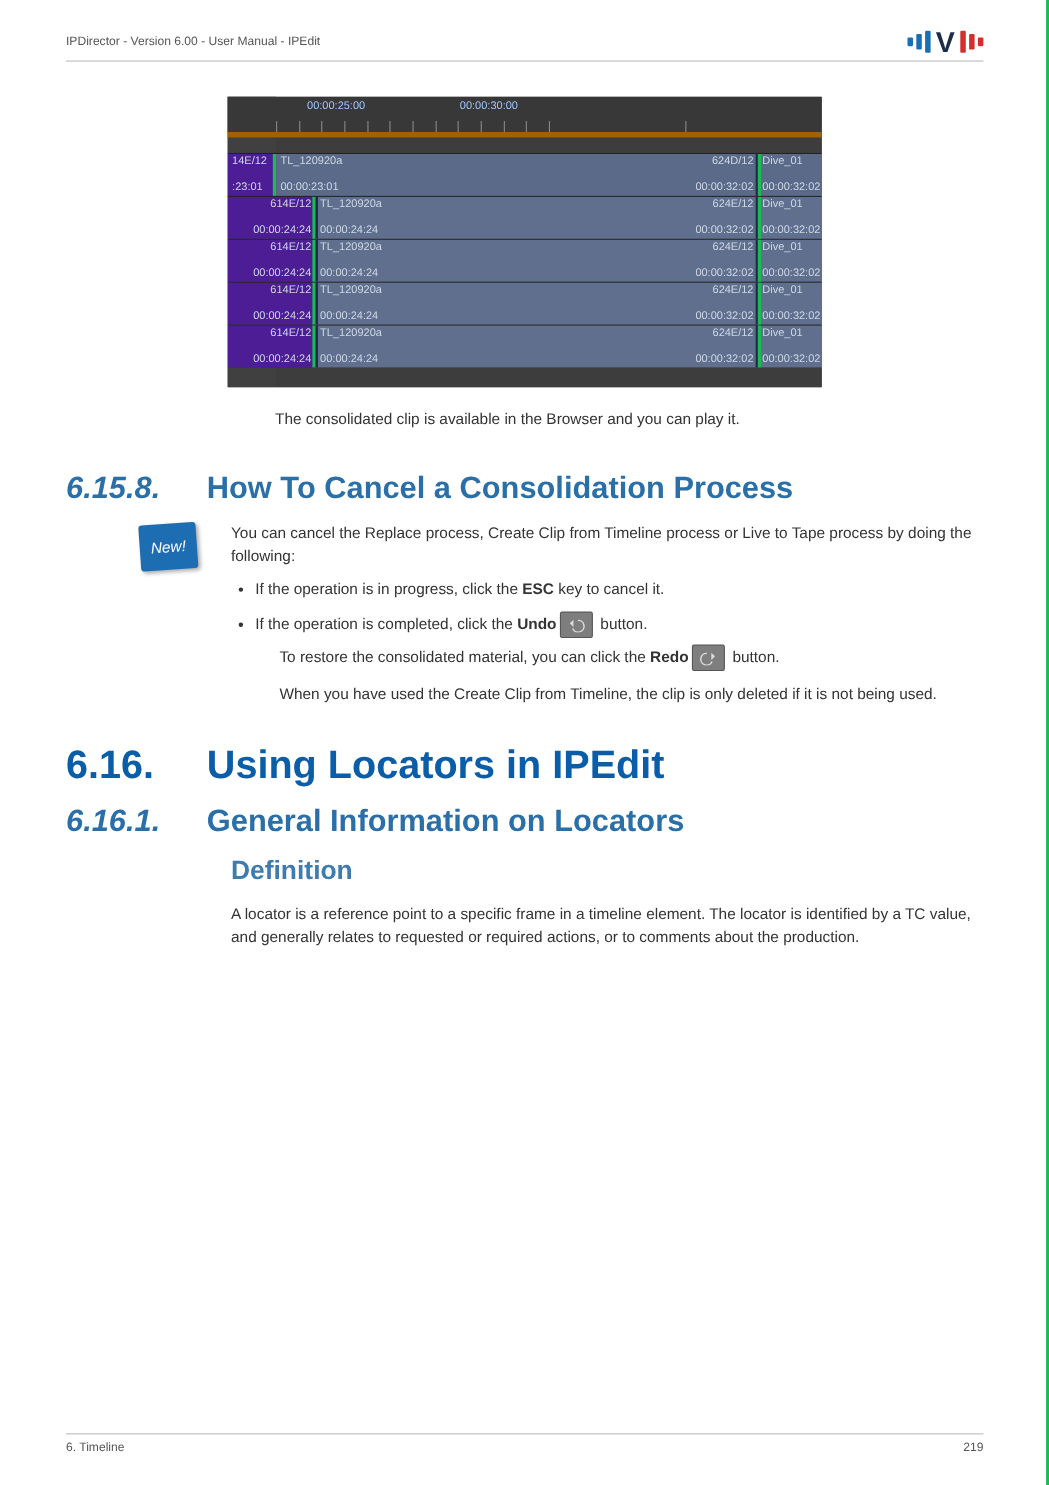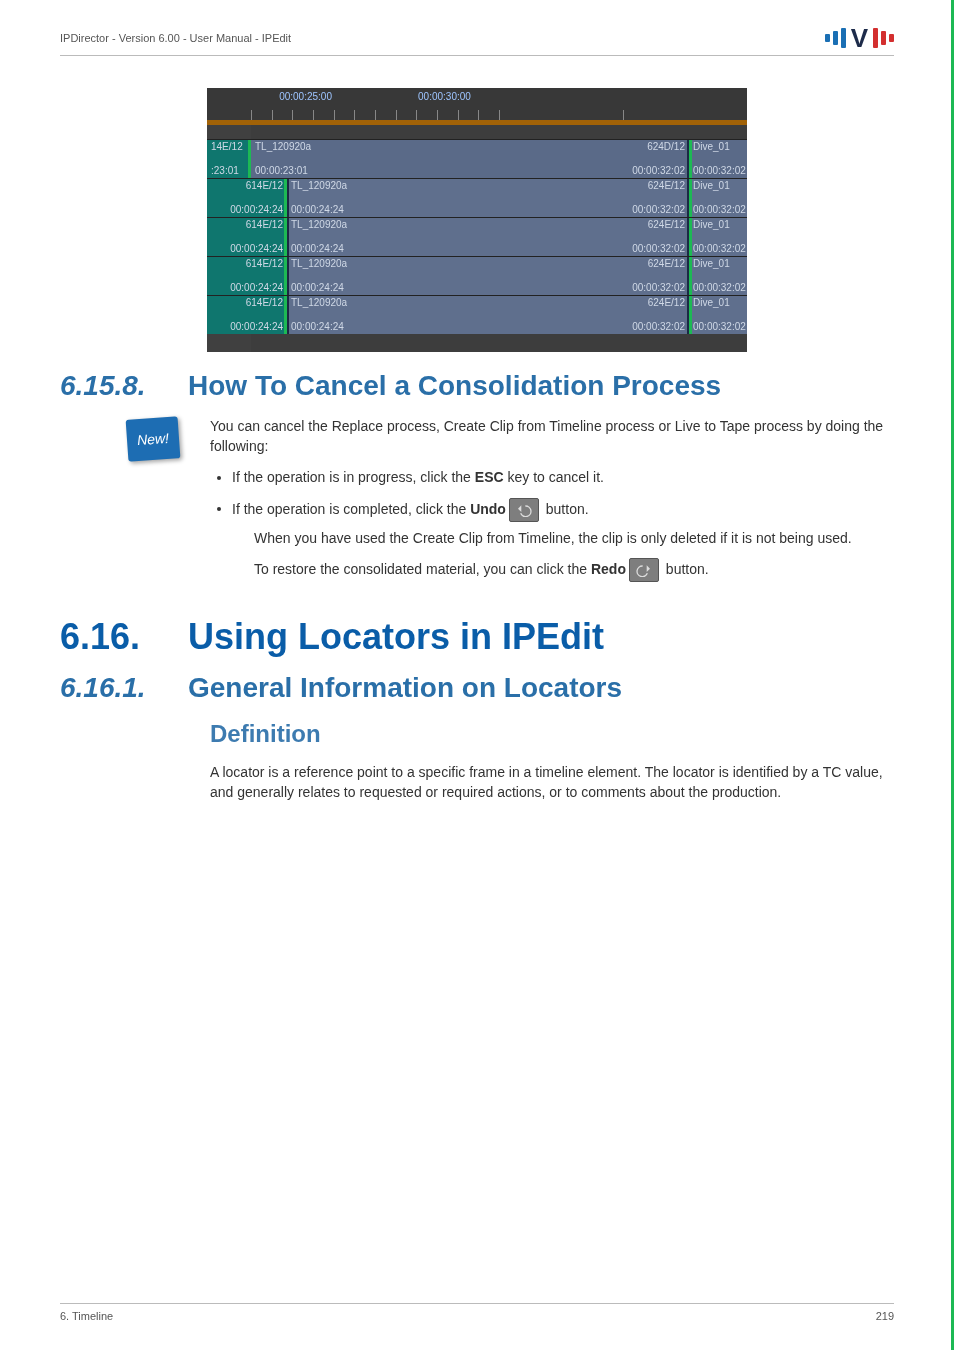--- a/index.html
+++ b/index.html
@@ -94,21 +94,21 @@
   .row-left-spacer { width: 44px; background: #404040; }
   .row-left-spacer.top { background: #383838; }
   .tl-spacer-row .fill { flex: 1; background: #3d3d3d; }
 
   .clip-row {
     display: flex;
     height: 38px;
     border-top: 1px solid #222;
   }
   .clip-row .indent {
-    background: #0f766e;
+    background: #4c1d95;
   }
   .indent.i0 { width: 44px; }
   .indent.i1 { width: 80px; text-decoration: underline; }
   .clip-cell {
     position: relative;
     background: #5a6a88;
     flex: 1;
   }
   .clip-cell.top { background: #5a6a88; }
   .clip-cell.sub { background: #5f6f8d; }
@@ -413,20 +413,21 @@
     </div>
 
     <div class="tail-row">
         <div class="row-left-spacer" style="width:44px;">
           <span class="green-edge" style="left:auto; right:0;"></span>
         </div>
         <div class="fill"></div>
       </div>
   </div>
 
+  <p class="caption">The consolidated clip is available in the Browser and you can play it.</p>
 
   <div class="sec-row">
     <span class="h2-num">6.15.8.</span>
     <span class="h2-txt">How To Cancel a Consolidation Process</span>
   </div>
 
   <div class="content-block">
     <div class="new-badge">New!</div>
     <div class="content-inner">
       <p>You can cancel the Replace process, Create Clip from Timeline process or Live to Tape process by doing the following:</p>
@@ -435,29 +436,29 @@
           <span>If the operation is in progress, click the </span><b>ESC</b><span> key to cancel it.</span>
         </li>
         <li>
           <span>If the operation is completed, click the </span><b>Undo</b><span class="btn-icon">
             <svg viewBox="0 0 24 20">
                 <path d="M14 4a8 8 0 1 1-7 11" fill="none" stroke="#ddd" stroke-width="2"></path>
                 <path d="M3 8l5-5v10z" fill="#ddd"></path>
               </svg>
           </span><span> button.</span>
 
-          <p class="nested">When you have used the Create Clip from Timeline, the clip is only deleted if it is not being used.</p>
           <p class="nested">
             <span>To restore the consolidated material, you can click the </span><b>Redo</b><span class="btn-icon">
               <svg viewBox="0 0 24 20">
                   <path d="M10 4a8 8 0 1 0 7 11" fill="none" stroke="#ddd" stroke-width="2"></path>
                   <path d="M21 8l-5-5v10z" fill="#ddd"></path>
                 </svg>
             </span><span> button.</span>
           </p>
+          <p class="nested">When you have used the Create Clip from Timeline, the clip is only deleted if it is not being used.</p>
         </li>
       </ul>
     </div>
   </div>
 
   <div class="sec-row" style="margin-top:34px;">
     <span class="h1-num">6.16.</span>
     <span class="h1-txt">Using Locators in IPEdit</span>
   </div>
 

